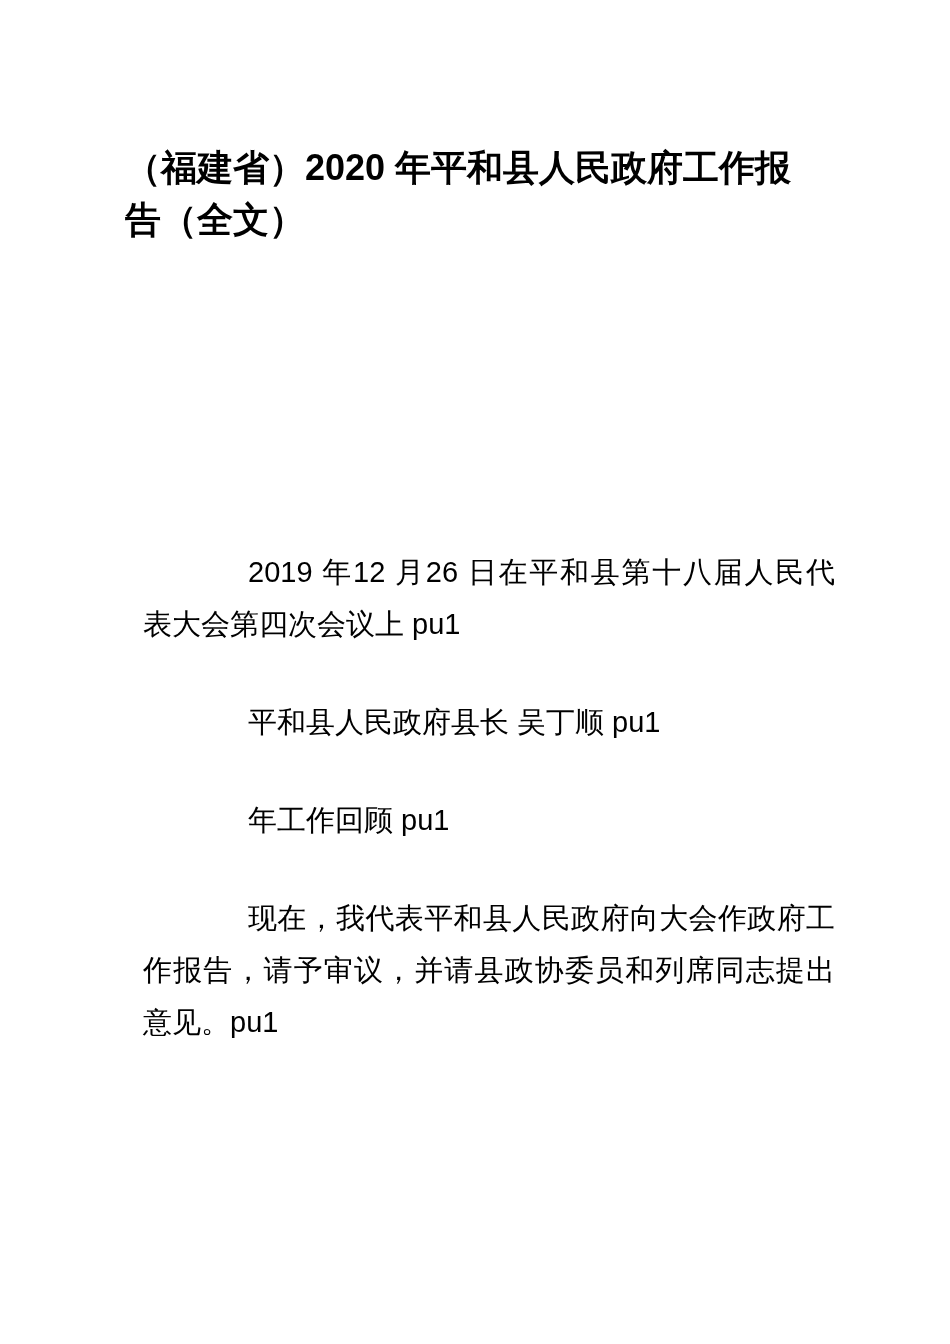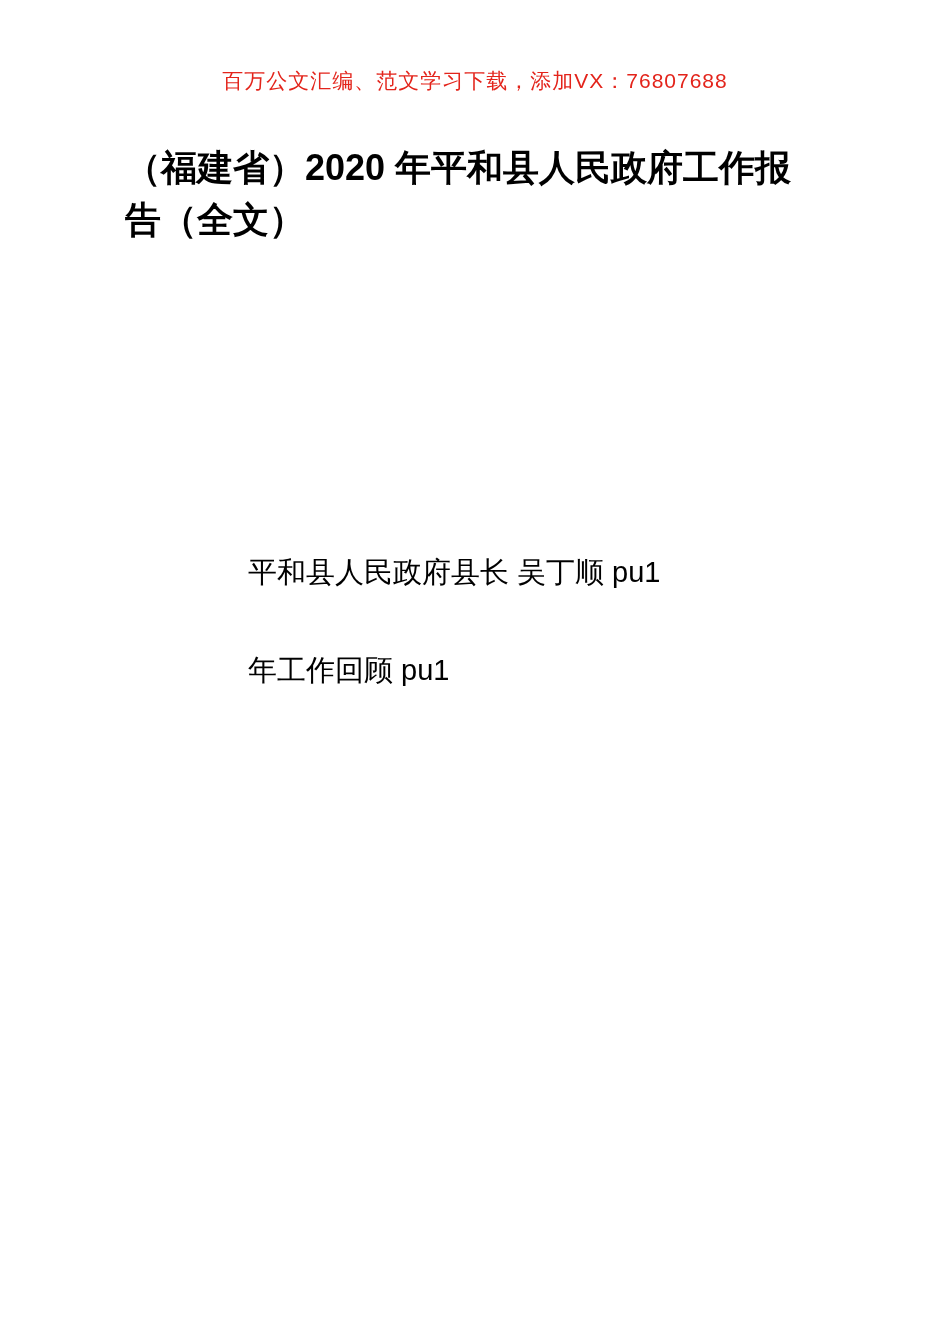--- a/index.html
+++ b/index.html
@@ -53,22 +53,23 @@
   .doc-body p {
     margin: 0 0 46px 0;
     text-indent: 105px;
   }
 </style>
 </head>
 <body>
 
 <div class="page">
 
-  <div class="watermark">百万公文汇编、范文学习下载，添加VX：76807688</div>
 
   <h1 class="doc-title">（福建省）2020 年平和县人民政府工作报告（全文）</h1>
 
   <div class="doc-body">
+    <p>2019 年12 月26 日在平和县第十八届人民代表大会第四次会议上 pu1</p>
     <p>平和县人民政府县长 吴丁顺 pu1</p>
     <p>年工作回顾 pu1</p>
+    <p>现在，我代表平和县人民政府向大会作政府工作报告，请予审议，并请县政协委员和列席同志提出意见。pu1</p>
   </div>
 
 </div>
 
 </body></html>

